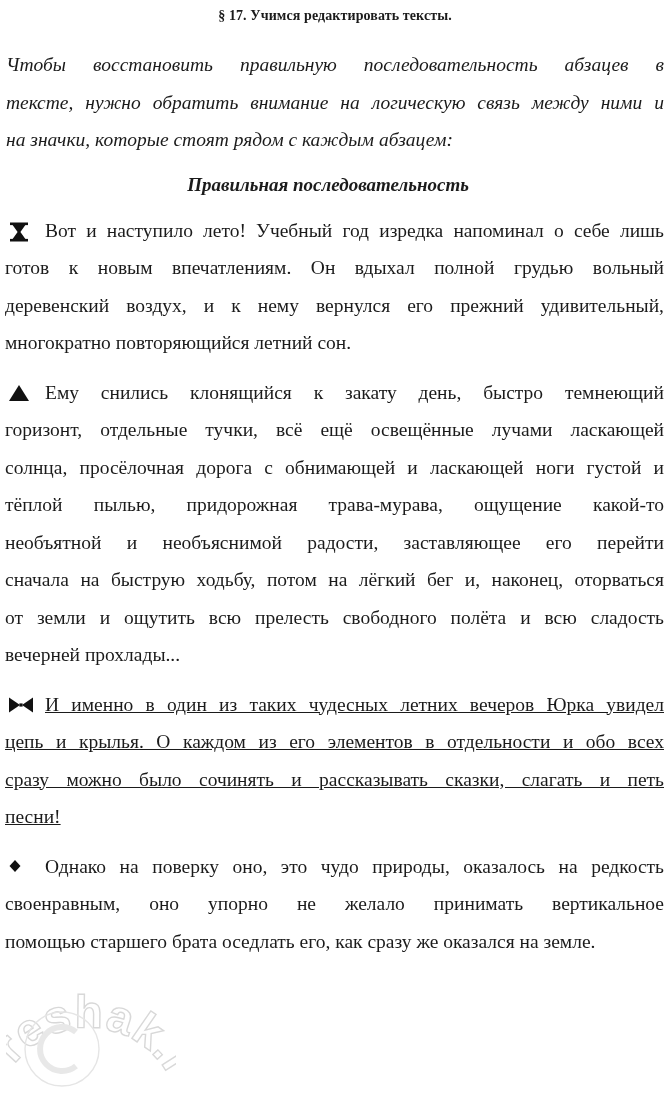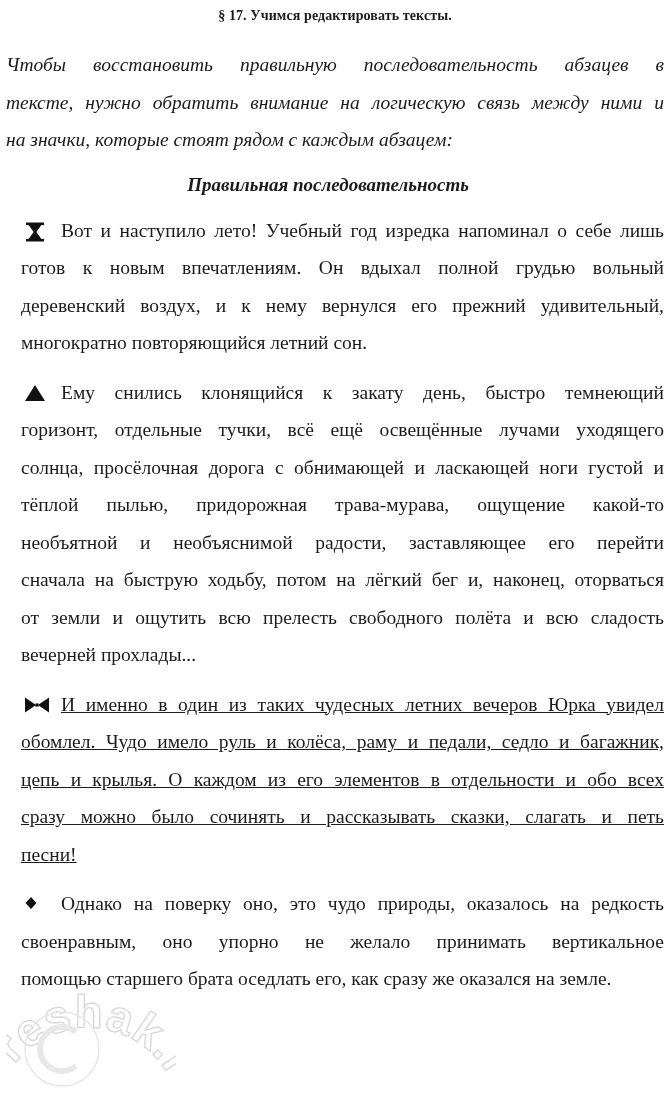--- a/index.html
+++ b/index.html
@@ -78,21 +78,21 @@
     line-height: 26px;
     margin: 13px 0 0 0;
     padding-right: 14px;
   }
 
   
   .para {
     position: relative;
     font-size: 19.5px;
     line-height: 37.5px;
-    margin: 13px 0 0 16px;
+    margin: 13px 0 0 0;
     padding: 0 1px 0 0;
   }
   .para .ln {
     display: block;
     text-align: justify;
     text-align-last: justify;
     white-space: nowrap;
   }
   .para .ln.last { text-align-last: left; }
   .para .ln.first { padding-left: 40px; }
@@ -159,39 +159,38 @@
     <span class="ln last">многократно повторяющийся летний сон.</span>
   </div>
 
   <div class="para p2">
     <span class="bullet">
       <svg width="22" height="18" viewBox="0 0 22 18" xmlns="http://www.w3.org/2000/svg">
         <path d="M 11,1 L 21,17 L 1,17 Z" fill="#111"></path>
       </svg>
     </span>
     <span class="ln first">Ему снились клонящийся к закату день, быстро темнеющий</span>
-    <span class="ln">горизонт, отдельные тучки, всё ещё освещённые лучами уходящего</span>
+    <span class="ln">горизонт, отдельные тучки, всё ещё освещённые лучами ласкающей</span>
     <span class="ln">солнца, просёлочная дорога с обнимающей и ласкающей ноги густой и</span>
     <span class="ln">тёплой пылью, придорожная трава-мурава, ощущение какой-то</span>
     <span class="ln">необъятной и необъяснимой радости, заставляющее его перейти</span>
     <span class="ln">сначала на быструю ходьбу, потом на лёгкий бег и, наконец, оторваться</span>
     <span class="ln">от земли и ощутить всю прелесть свободного полёта и всю сладость</span>
     <span class="ln last">вечерней прохлады...</span>
   </div>
 
   <div class="para p3">
     <span class="bullet">
       <svg width="26" height="18" viewBox="0 0 26 18" xmlns="http://www.w3.org/2000/svg">
         <path d="M 1,1.5 L 12,9 L 1,16.5 Z" fill="#111"></path>
         <path d="M 25,1.5 L 14,9 L 25,16.5 Z" fill="#111"></path>
         <rect x="11.4" y="7.4" width="3.2" height="3.2" fill="#111"></rect>
       </svg>
     </span>
     <span class="ln first">И именно в один из таких чудесных летних вечеров Юрка увидел</span>
-    <span class="ln">обомлел. Чудо имело руль и колёса, раму и педали, седло и багажник,</span>
     <span class="ln">цепь и крылья. О каждом из его элементов в отдельности и обо всех</span>
     <span class="ln">сразу можно было сочинять и рассказывать сказки, слагать и петь</span>
     <span class="ln last">песни!</span>
   </div>
 
   <div class="para p4">
     <span class="bullet">
       <svg width="16" height="16" viewBox="0 0 16 16" xmlns="http://www.w3.org/2000/svg">
         <path d="M 7,2 L 12.5,8 L 7,14 L 1.5,8 Z" fill="#111"></path>
       </svg>

